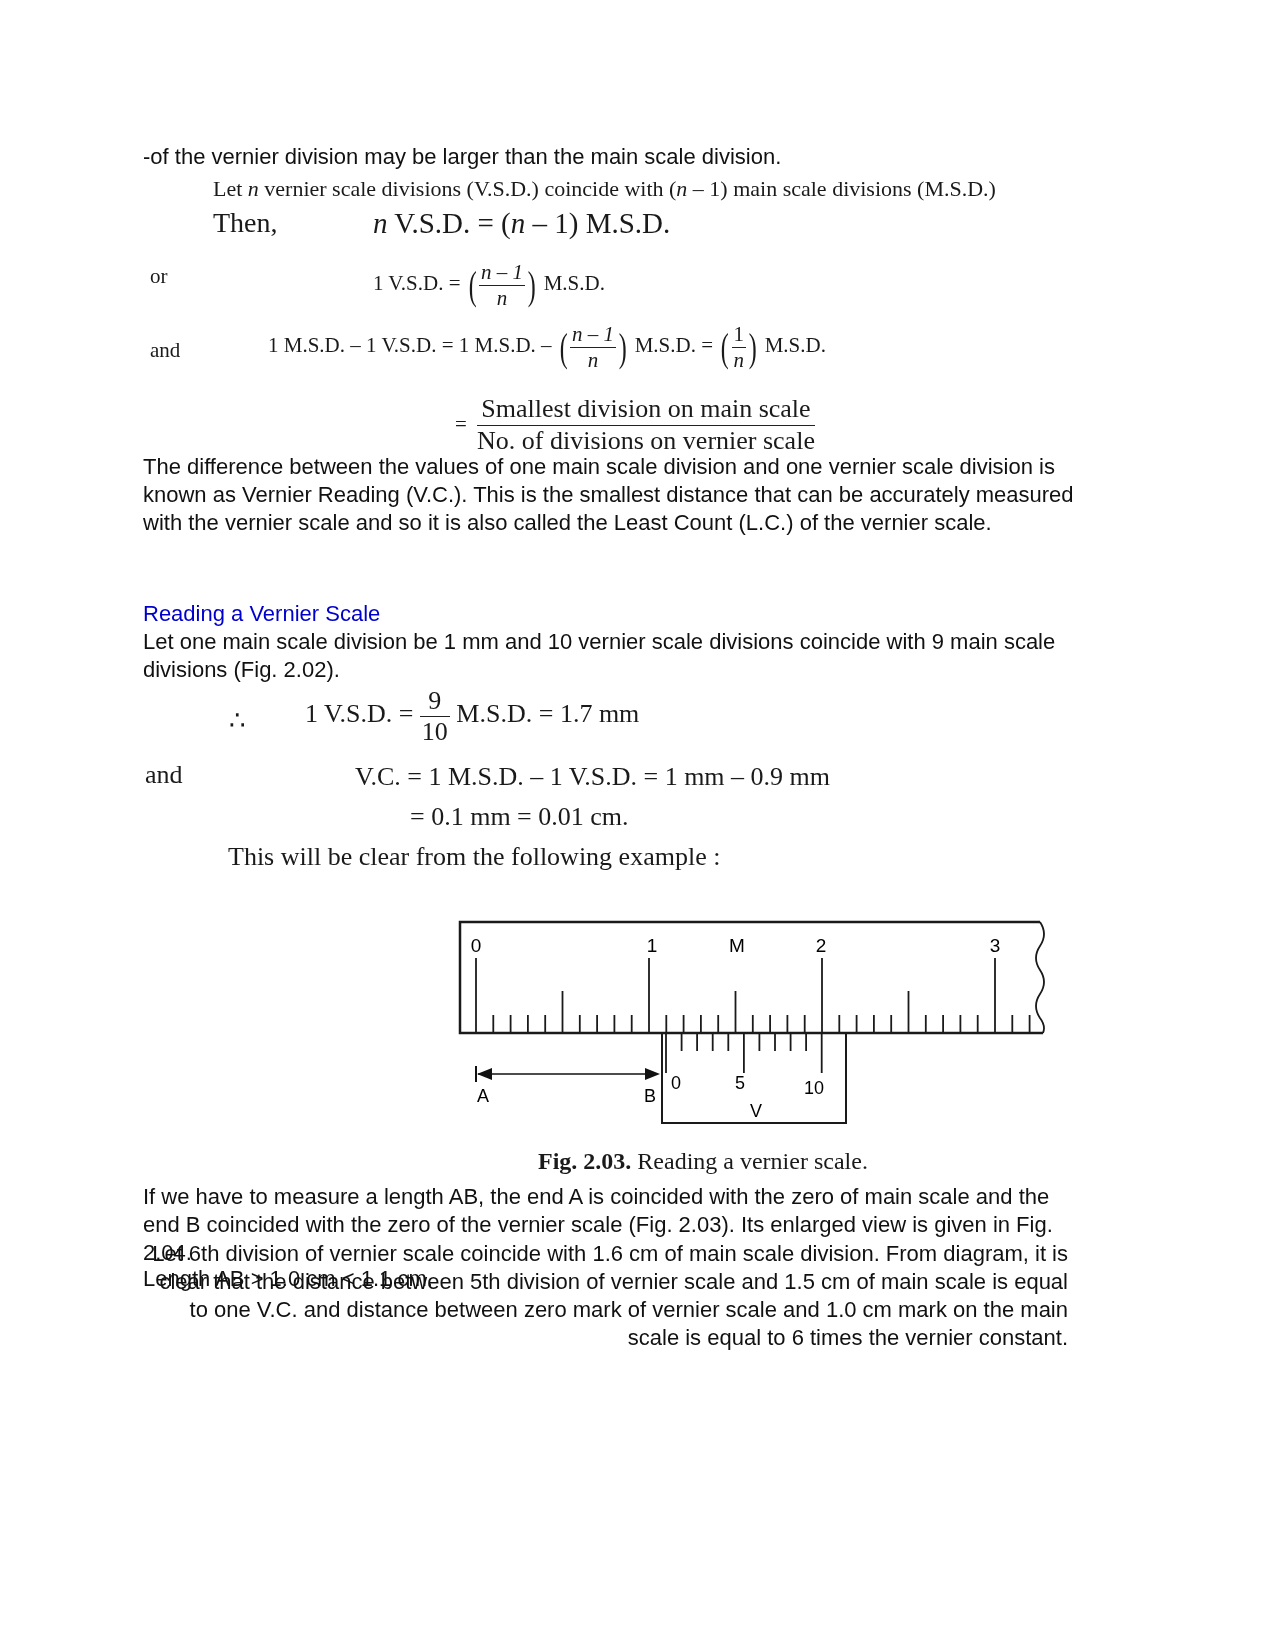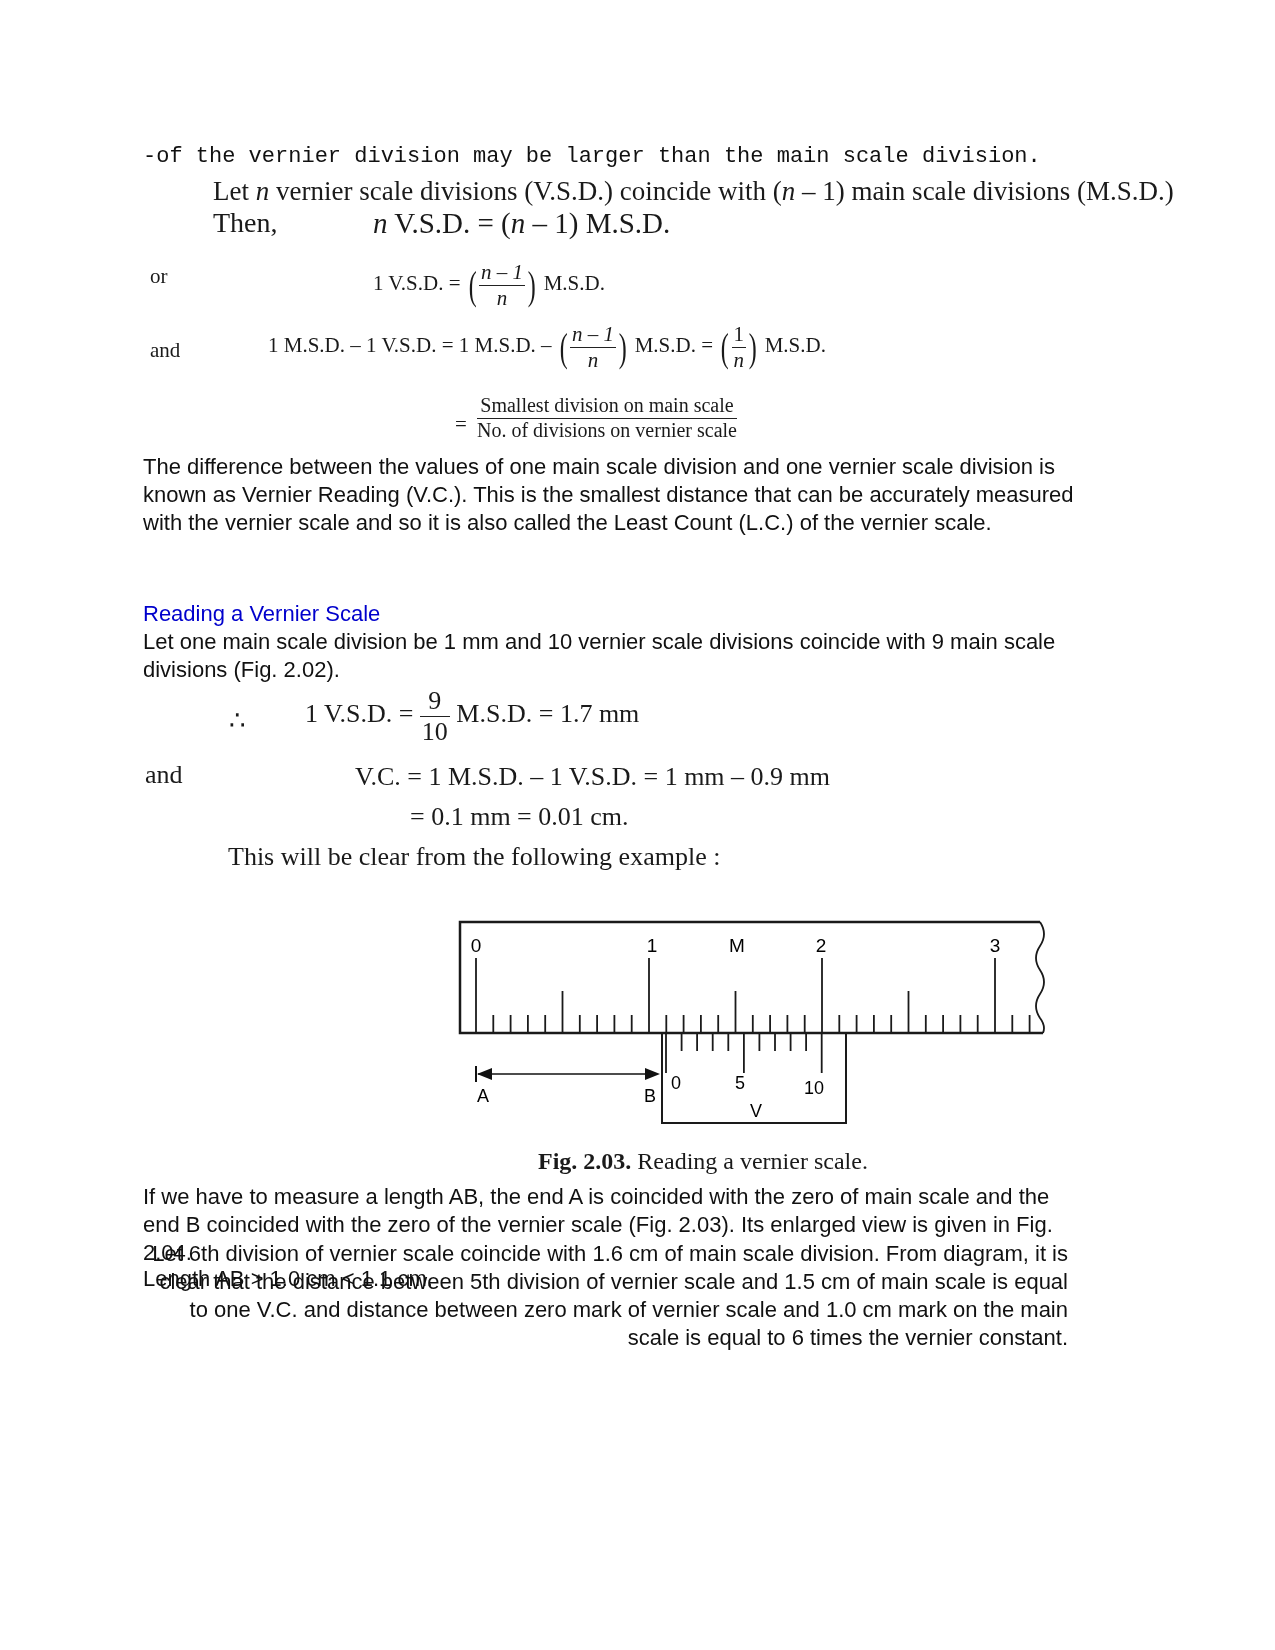--- a/index.html
+++ b/index.html
@@ -12,23 +12,23 @@
   i { font-style:italic; }
   .frac { display:inline-block; vertical-align:middle; text-align:center; }
   .frac .num { display:block; border-bottom:1.5px solid #222; padding:0 2px; }
   .frac .den { display:block; padding:0 2px; }
   .paren { font-size:1.9em; font-weight:100; vertical-align:middle; line-height:1; transform:scaleX(0.6); display:inline-block; }
   svg text { font-family:"Liberation Sans", sans-serif; }
 </style>
 </head>
 <body>
 
-<div class="abs sans" style="left:143px; top:143px;font-family:Liberation Mono, monospace;">-of the vernier division may be larger than the main scale division.</div>
+<div class="abs sans" style="left:143px; top:143px;">-of the vernier division may be larger than the main scale division.</div>
 
-<div class="abs serif" style="left:213px; top:176px; font-size:27px;">
+<div class="abs serif" style="left:213px; top:176px; font-size:22px;">
   <span>Let </span><i>n</i><span> vernier scale divisions (V.S.D.) coincide with (</span><i>n</i><span> – 1) main scale divisions (M.S.D.)</span>
 </div>
 <div class="abs serif" style="left:213px; top:207px; font-size:28px;">Then,</div>
 <div class="abs serif" style="left:373px; top:207px; font-size:29px;">
   <i>n</i><span> V.S.D. = (</span><i>n</i><span> – 1) M.S.D.</span>
 </div>
 
 <div class="abs serif" style="left:150px; top:264px; font-size:21px;">or</div>
 <div class="abs serif" style="left:373px; top:260px; font-size:21px; white-space:nowrap;">
   <span>1 V.S.D. =</span>
@@ -39,21 +39,21 @@
 <div class="abs serif" style="left:150px; top:338px; font-size:21px;">and</div>
 <div class="abs serif" style="left:268px; top:322px; font-size:21px; white-space:nowrap;">
   <span>1 M.S.D. – 1 V.S.D. = 1 M.S.D. –</span>
   <span class="paren">(</span><span class="frac"><i class="num">n – 1</i><i class="den">n</i></span><span class="paren">)</span>
   <span>M.S.D. =</span>
   <span class="paren">(</span><span class="frac"><span class="num">1</span><i class="den">n</i></span><span class="paren">)</span>
   <span>M.S.D.</span>
 </div>
 
 <div class="abs serif" style="left:455px; top:412px; font-size:21px;">=</div>
-<div class="abs serif" style="left:477px; top:394px; font-size:20px; text-align:center;">
+<div class="abs serif" style="left:477px; top:394px; font-size:26px; text-align:center;">
   <div style="border-bottom:1.5px solid #222; padding-bottom:1px;">Smallest division on main scale</div>
   <div>No. of divisions on vernier scale</div>
 </div>
 
 <div class="para sans" style="top:453px;">The difference between the values of one main scale division and one vernier scale division is known as Vernier Reading (V.C.). This is the smallest distance that can be accurately measured with the vernier scale and so it is also called the Least Count (L.C.) of the vernier scale.</div>
 
 <div class="para sans heading" style="top:600px;">Reading a Vernier Scale</div>
 <div class="para sans" style="top:628px; width:935px;">Let one main scale division be 1 mm and 10 vernier scale divisions coincide with 9 main scale divisions (Fig. 2.02).</div>
 
 <div class="abs serif" style="left:229px; top:705px; font-size:26px;">∴</div>

